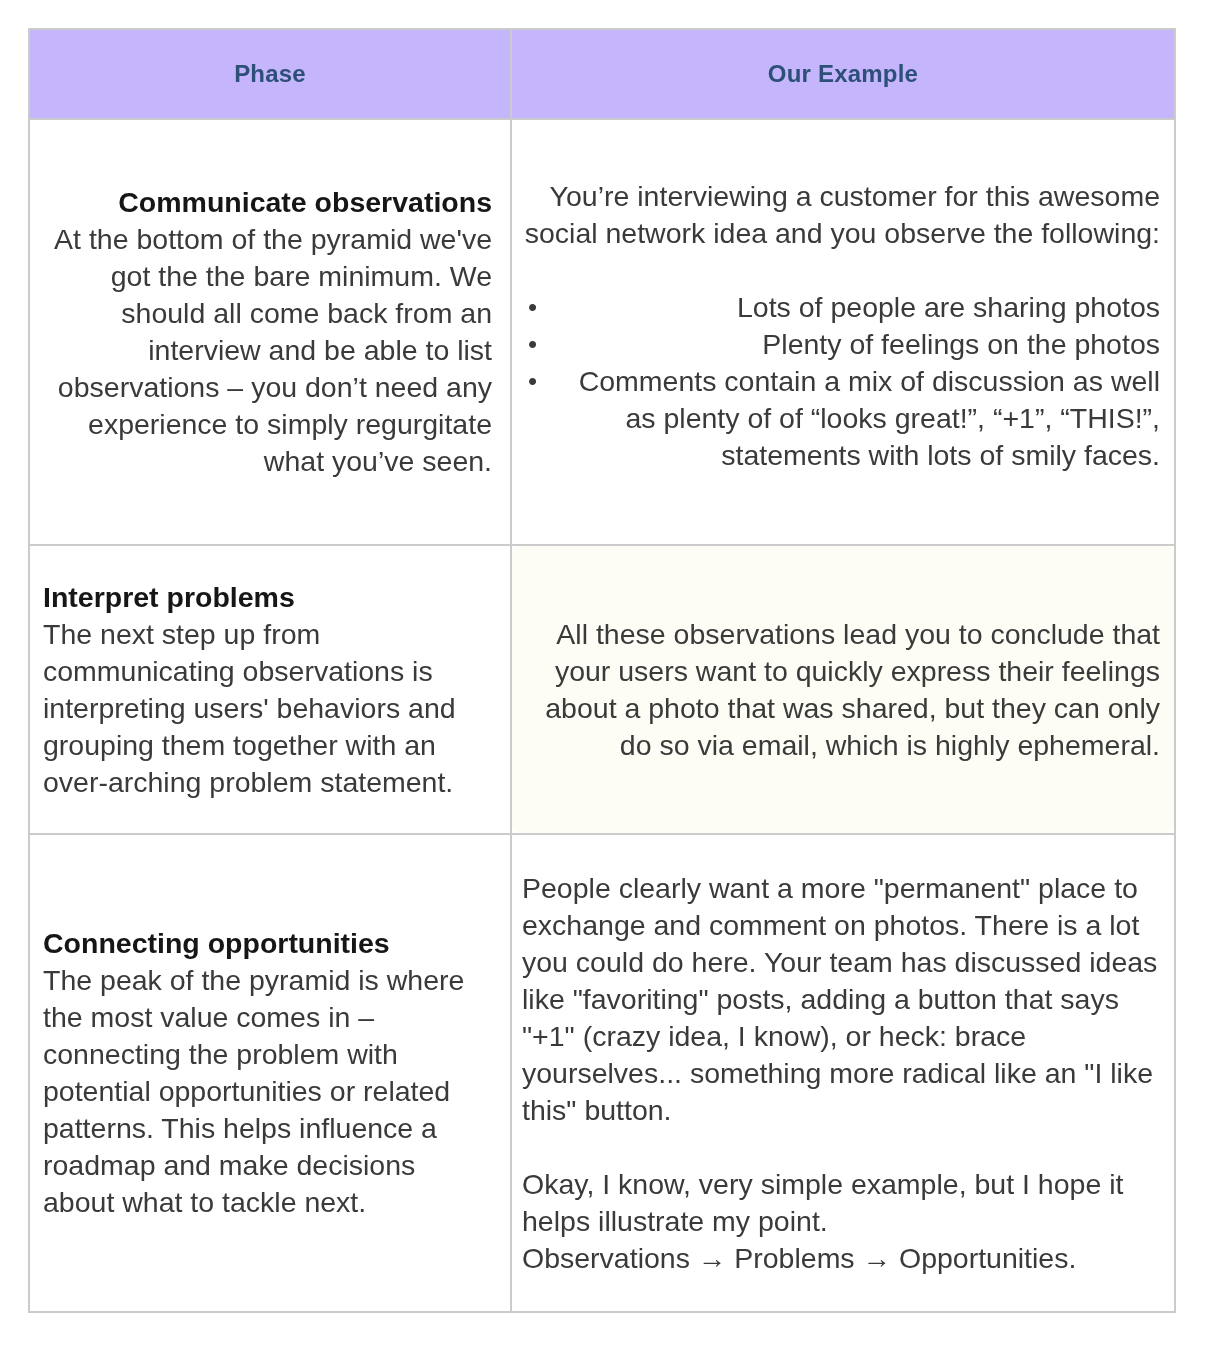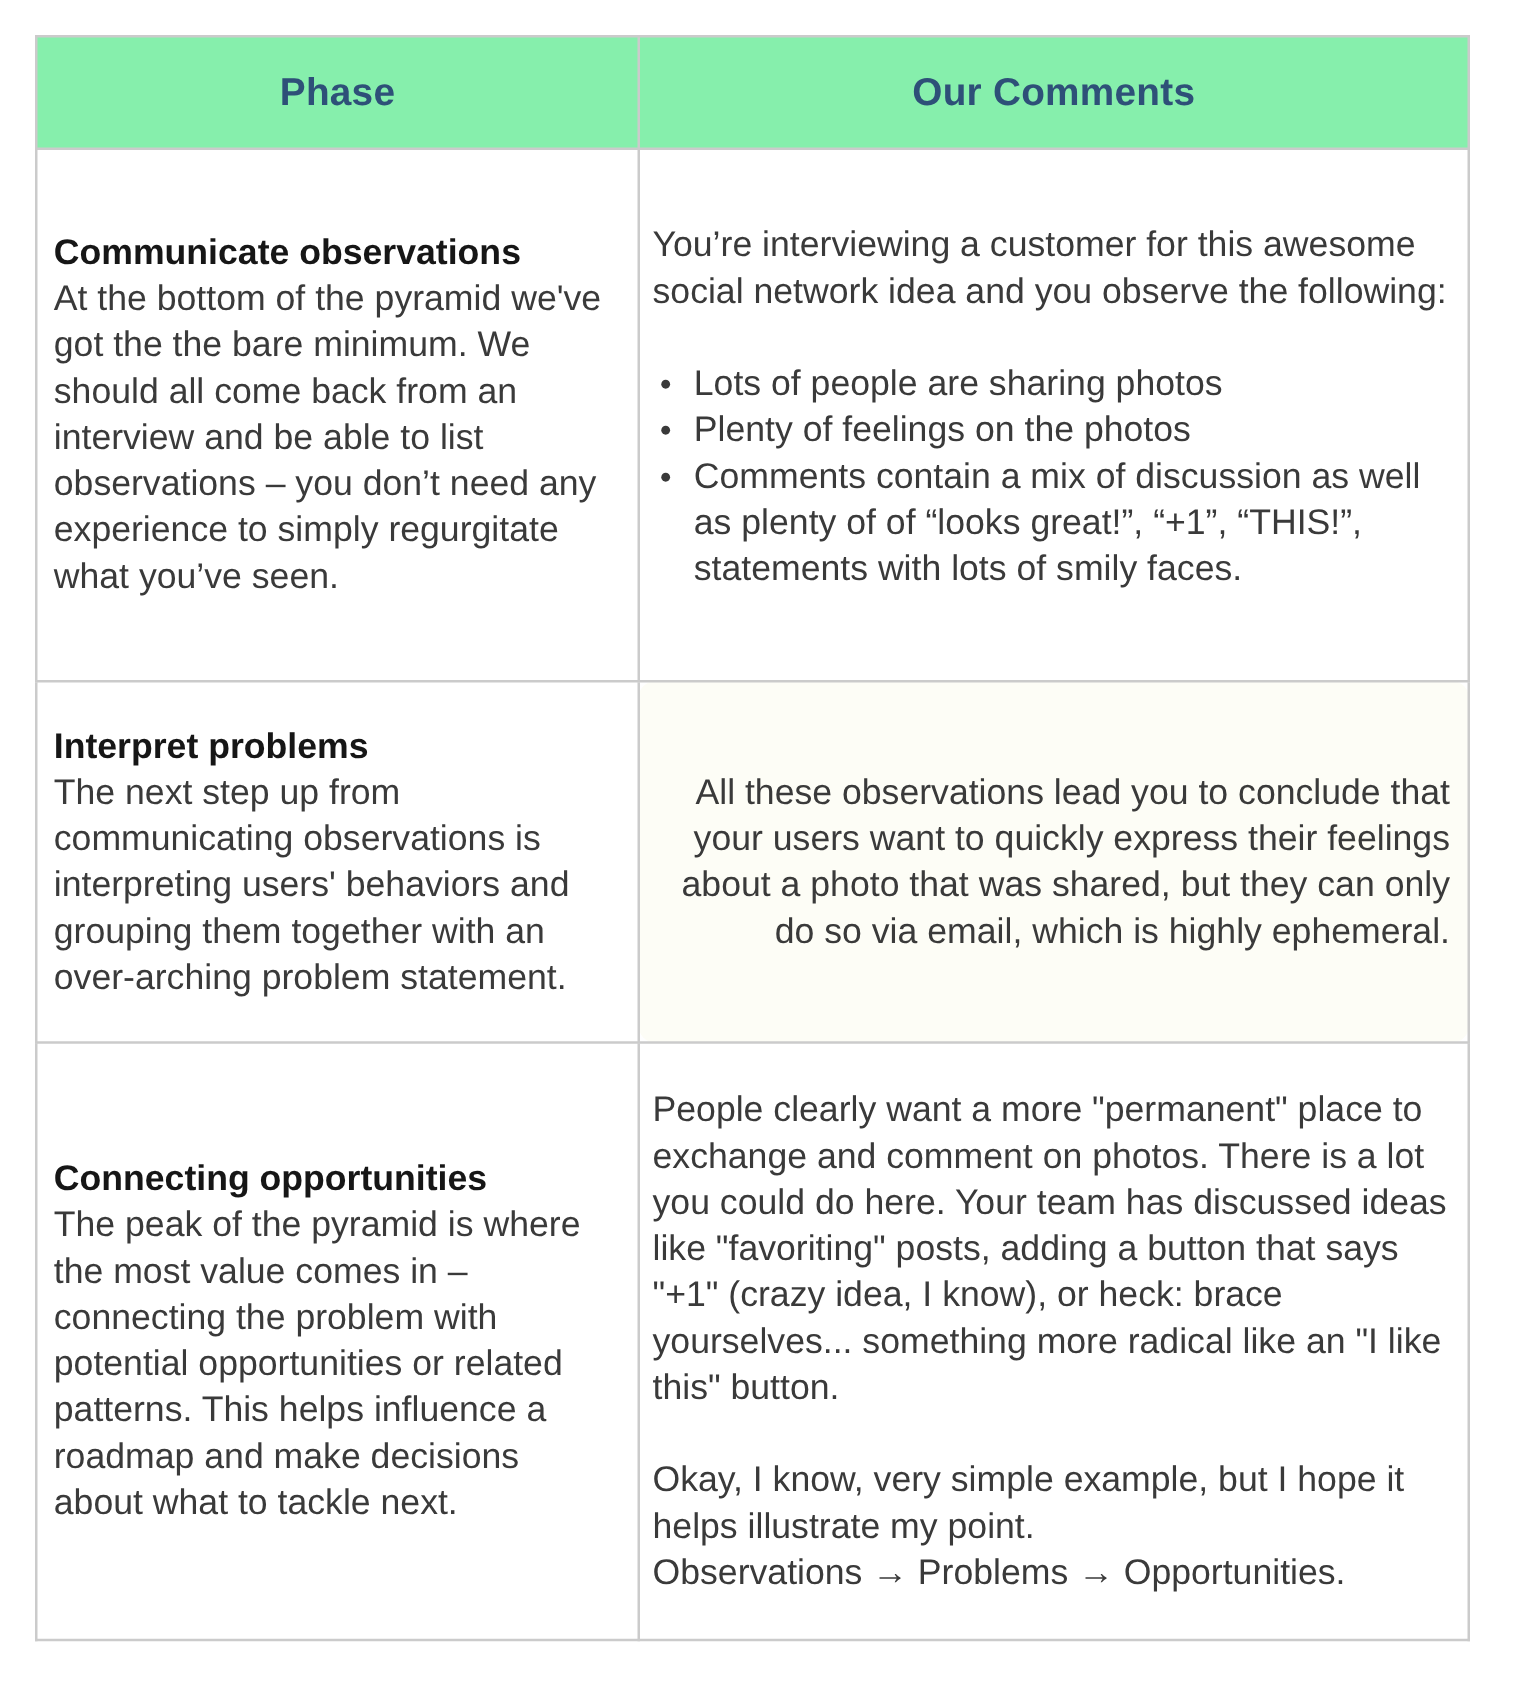--- a/index.html
+++ b/index.html
@@ -17,41 +17,41 @@
     background: #ffffff;
   }
   table.phase-table {
     border-collapse: collapse;
     table-layout: fixed;
     width: 1146px;
   }
   col.col-phase   { width: 482px; }
   col.col-example { width: 664px; }
   th.header-cell {
-    background: #86efac;
+    background: #c4b5fd;
     color: #2e5078;
-    font-size: 31px;
+    font-size: 24px;
     font-weight: bold;
     height: 86px;
     text-align: center;
     vertical-align: middle;
     border: 2px solid #cbcbcb;
     letter-spacing: 0.2px;
   }
   td.body-cell {
     border: 2px solid #cbcbcb;
     vertical-align: middle;
     font-size: 28.5px;
     line-height: 37px;
     color: #3a3a3a;
     box-sizing: border-box;
   }
   td.phase-cell   { padding: 22px 18px 22px 13px; }
   td.example-cell { padding: 22px 14px 22px 10px; border-radius: 13px; }
-  tbody tr:nth-child(1) { height: 426px; }
+  tbody tr:nth-child(1) { height: 426px; text-align: right; }
   tbody tr:nth-child(2) { height: 289px; margin-left: 40px; }
   tbody tr:nth-child(3) { height: 478px; }
   .cell-text { margin: 0 0 37px 0; }
   td .cell-text:last-child { margin-bottom: 0; }
   .phase-title {
     display: block;
     font-weight: bold;
     color: #161616;
   }
   ul.bullet-list {
@@ -77,21 +77,21 @@
 
 <div class="page">
   <table class="phase-table">
     <colgroup>
       <col class="col-phase">
       <col class="col-example">
     </colgroup>
     <thead>
       <tr>
         <th class="header-cell">Phase</th>
-        <th class="header-cell">Our Comments</th>
+        <th class="header-cell">Our Example</th>
       </tr>
     </thead>
     <tbody id="table-body">
   <tr>
     <td class="body-cell phase-cell">
       <p class="cell-text">
         <strong class="phase-title">Communicate observations</strong><span class="phase-body">At the bottom of the pyramid we've got the the bare minimum. We should all come back from an interview and be able to list observations – you don’t need any experience to simply regurgitate what you’ve seen.</span>
       </p>
     </td>
     <td class="body-cell example-cell">

